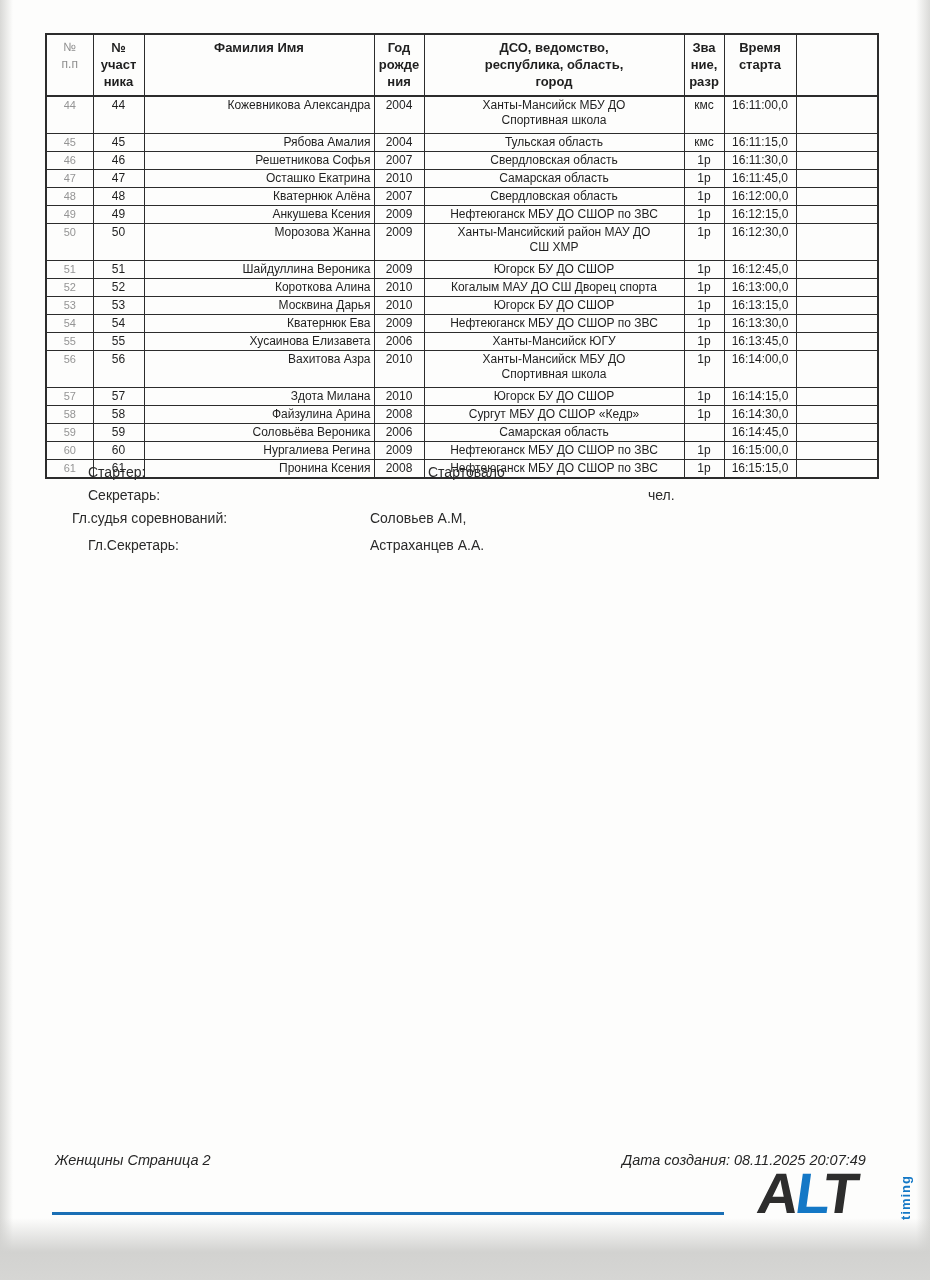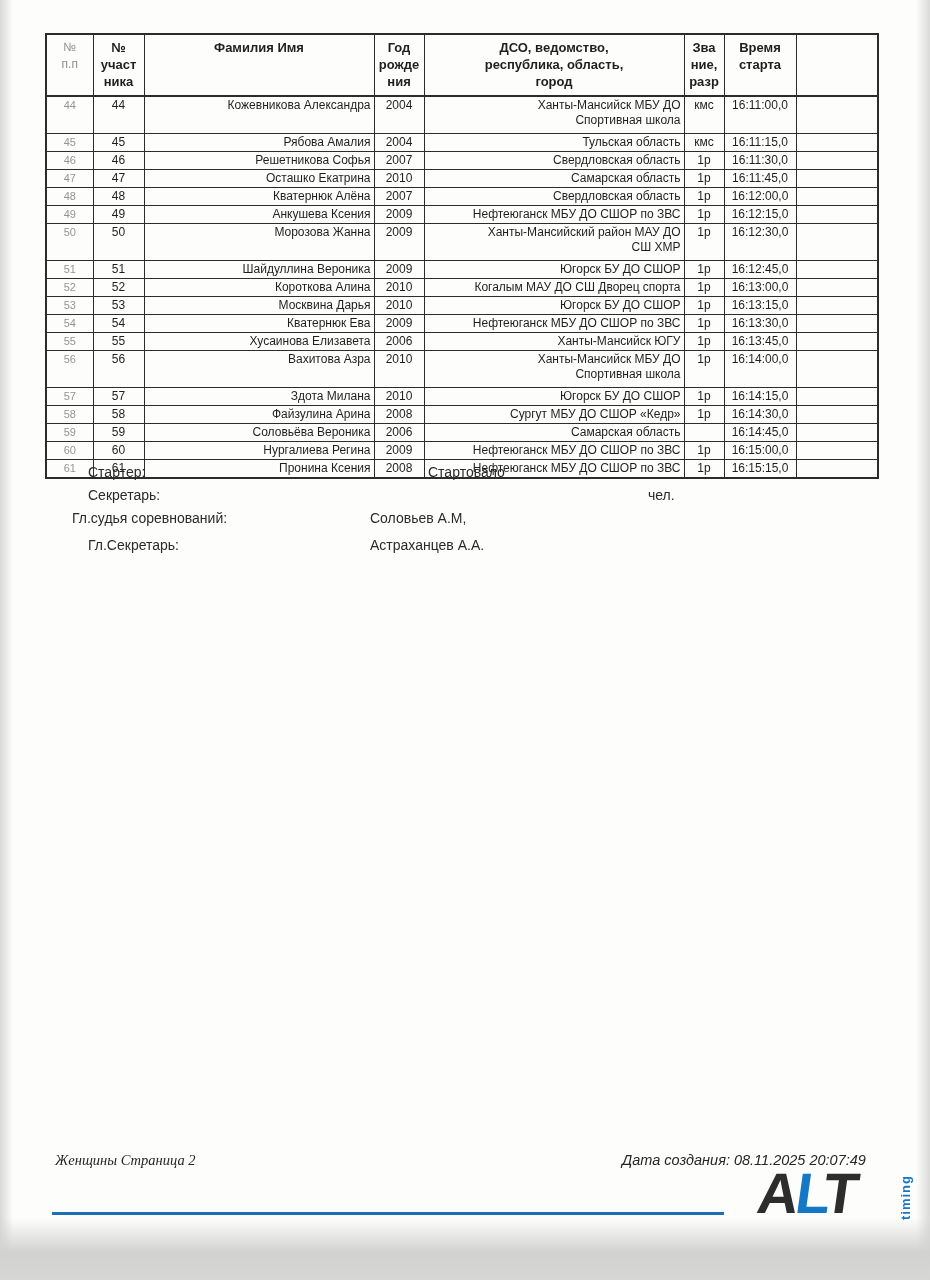--- a/index.html
+++ b/index.html
@@ -43,29 +43,29 @@
   }
   table.startlist thead th.gray { color:#8e8e8e; font-weight:normal; font-size:12px; }
 
   table.startlist tbody tr { height:17px; }
   table.startlist tbody tr.h2 { height:37px; }
 
   td.c-num   { text-align:center; color:#949494; font-size:11px; }
   td.c-bib   { text-align:center; }
   td.c-name  { text-align:right; padding-left:5px; }
   td.c-year  { text-align:center; }
-  td.c-team  { text-align:right; padding-left:5px; white-space:pre-line; }
+  td.c-team  { text-align:center; padding-left:5px; white-space:pre-line; }
   td.c-rank  { text-align:center; }
   td.c-start { text-align:center; }
 
   
   .off { position:absolute; font-size:14px; color:#2a2a2a; white-space:nowrap; }
 
   
-  .page-label  { position:absolute; left:55px;  top:1152px; font-style:italic; font-size:14.5px; color:#262626;font-family:Liberation Serif, serif; }
+  .page-label  { position:absolute; left:55px;  top:1152px; font-style:italic; font-size:14.5px; color:#262626; }
   .created     { position:absolute; left:622px; top:1152px; font-style:italic; font-size:14.5px; color:#262626; }
 
   .contacts { position:absolute; left:55px; top:1192px; font-weight:bold; font-size:14.5px; color:#1a6fb5; display:flex; }
   .contacts .phone { margin-left:15px; }
   .contacts .url   { margin-left:20px; }
 
   .blue-rule { position:absolute; left:52px; top:1212px; width:672px; height:3px; background:#1a6fb5; }
 
   .alt-logo { position:absolute; left:758px; top:1168px; height:52px;
               font-weight:bold; font-size:57px; line-height:50px; letter-spacing:-3px;

